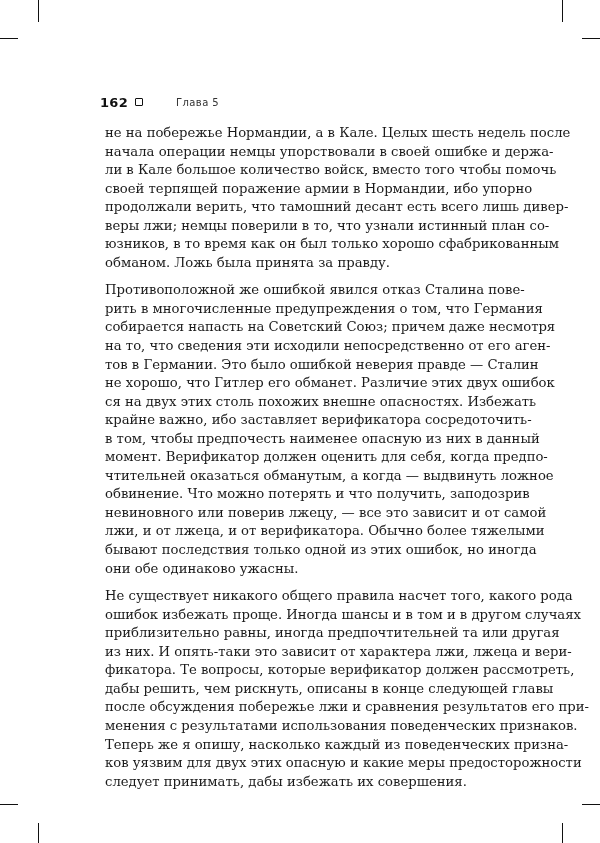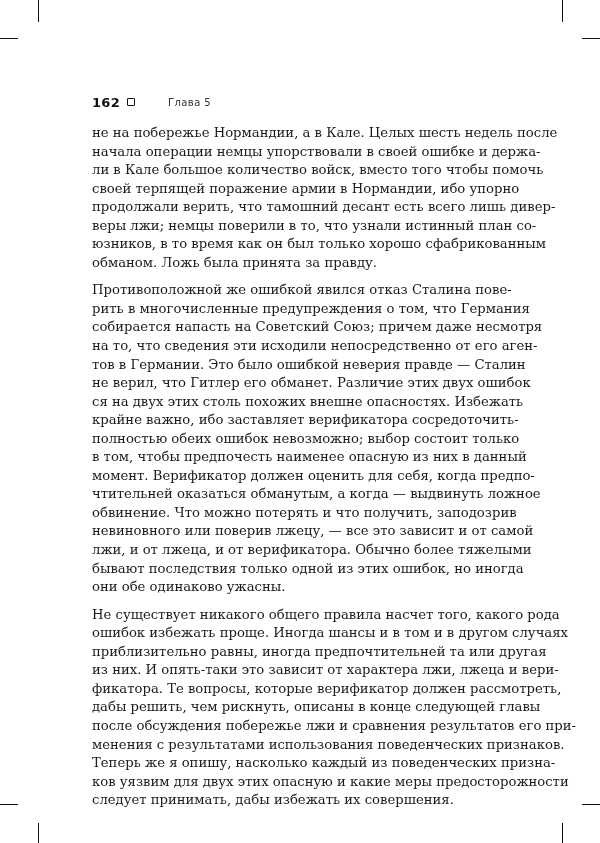--- a/index.html
+++ b/index.html
@@ -17,21 +17,21 @@
     }
     .crop {
       position: absolute;
       background: #111;
     }
     .crop.v { width: 1px; height: 22px; }
     .crop.h { width: 18px; height: 1px; }
 
     .running-head {
       position: absolute;
-      left: 92px;
+      left: 100px;
       top: 94px;
       height: 16px;
       display: flex;
       align-items: center;
     }
     .page-number {
       font-family: "DejaVu Sans", sans-serif;
       font-weight: bold;
       font-size: 13px;
       color: #111;
@@ -54,21 +54,21 @@
       letter-spacing: 0.4px;
     }
 
     .text-block {
       position: absolute;
       left: 92px;
       top: 124px;
       width: 417px;
     }
     .paragraph {
-      margin: 0 0 9px 0;
+      margin: 0 0 9px 13px;
       font-size: 13.2px;
       line-height: 18.55px;
     }
     .line {
       display: block;
       text-align: justify;
       text-align-last: justify;
       white-space: nowrap;
       height: 18.55px;
     }
@@ -104,24 +104,23 @@
       <span class="line">веры лжи; немцы поверили в то, что узнали истинный план со-</span>
       <span class="line">юзников, в то время как он был только хорошо сфабрикованным</span>
       <span class="line last">обманом. Ложь была принята за правду.</span>
     </p>
   <p class="paragraph" id="p1" style="margin-top:2px;">
       <span class="line">Противоположной же ошибкой явился отказ Сталина пове-</span>
       <span class="line">рить в многочисленные предупреждения о том, что Германия</span>
       <span class="line">собирается напасть на Советский Союз; причем даже несмотря</span>
       <span class="line">на то, что сведения эти исходили непосредственно от его аген-</span>
       <span class="line">тов в Германии. Это было ошибкой неверия правде — Сталин</span>
-      <span class="line">не верил, что Гитлер его обманет. Различие этих двух ошибок</span>
+      <span class="line">не хорошо, что Гитлер его обманет. Различие этих двух ошибок</span>
       <span class="line">ся на двух этих столь похожих внешне опасностях. Избежать</span>
       <span class="line">крайне важно, ибо заставляет верификатора сосредоточить-</span>
-      <span class="line">полностью обеих ошибок невозможно; выбор состоит только</span>
       <span class="line">в том, чтобы предпочесть наименее опасную из них в данный</span>
       <span class="line">момент. Верификатор должен оценить для себя, когда предпо-</span>
       <span class="line">чтительней оказаться обманутым, а когда — выдвинуть ложное</span>
       <span class="line">обвинение. Что можно потерять и что получить, заподозрив</span>
       <span class="line">невиновного или поверив лжецу, — все это зависит и от самой</span>
       <span class="line">лжи, и от лжеца, и от верификатора. Обычно более тяжелыми</span>
       <span class="line">бывают последствия только одной из этих ошибок, но иногда</span>
       <span class="line last">они обе одинаково ужасны.</span>
     </p>
   <p class="paragraph" id="p2" style="margin-top:2px;">

